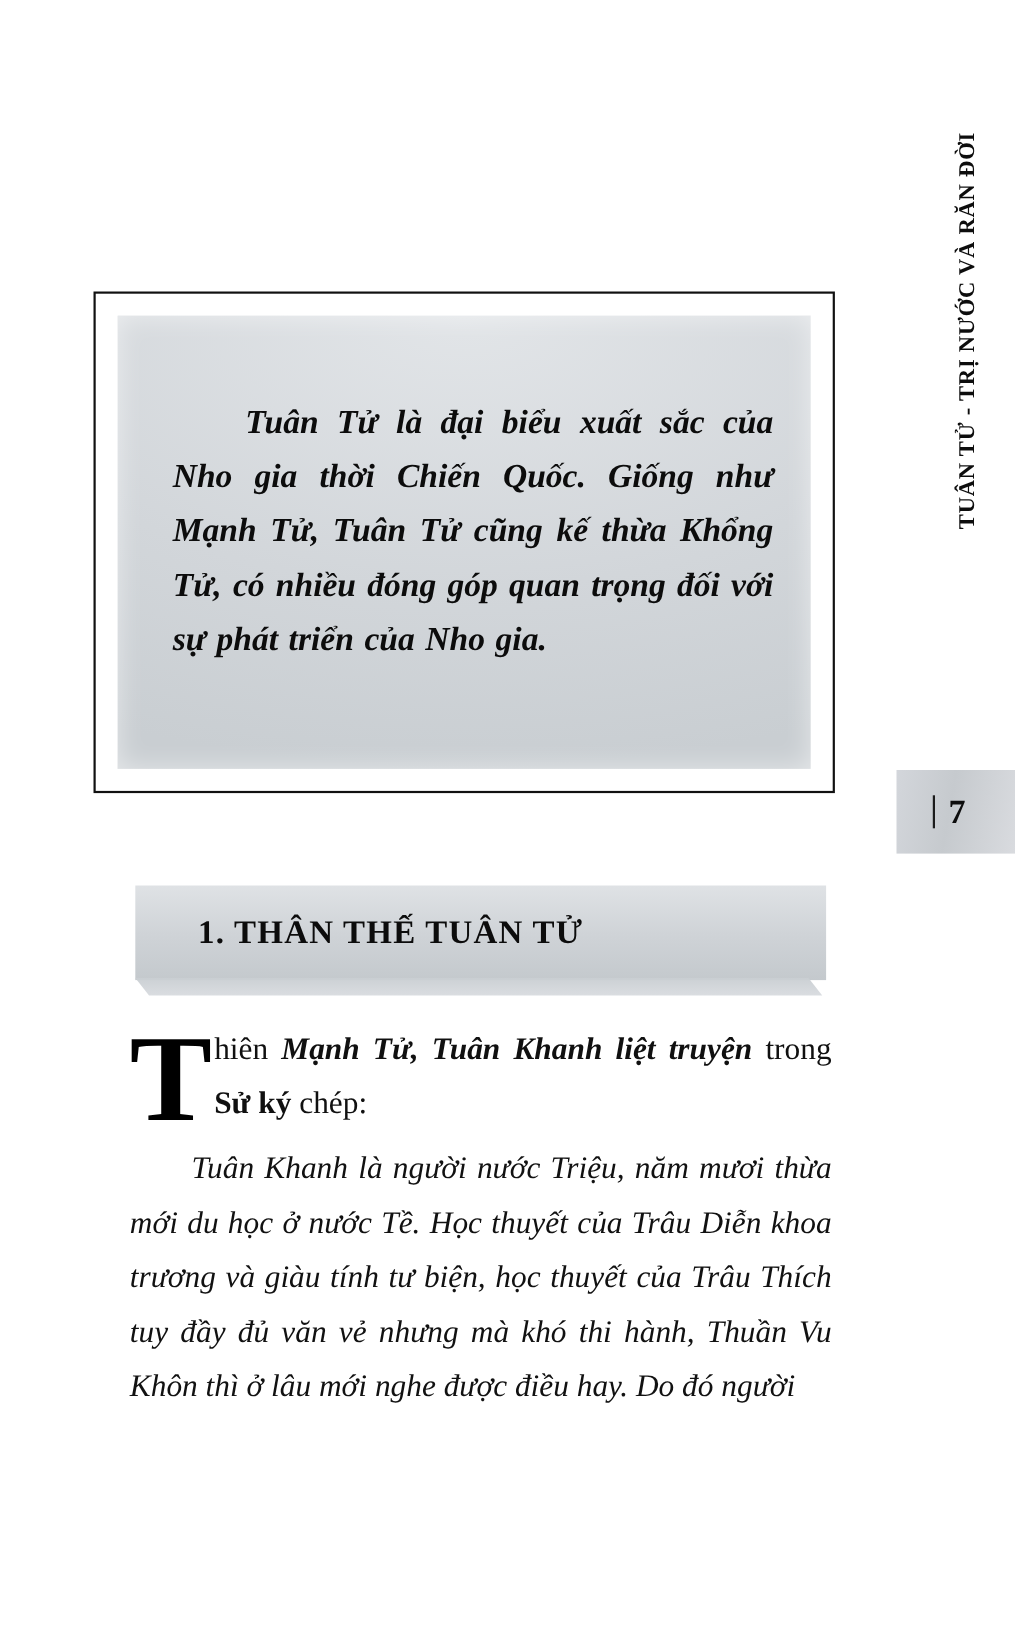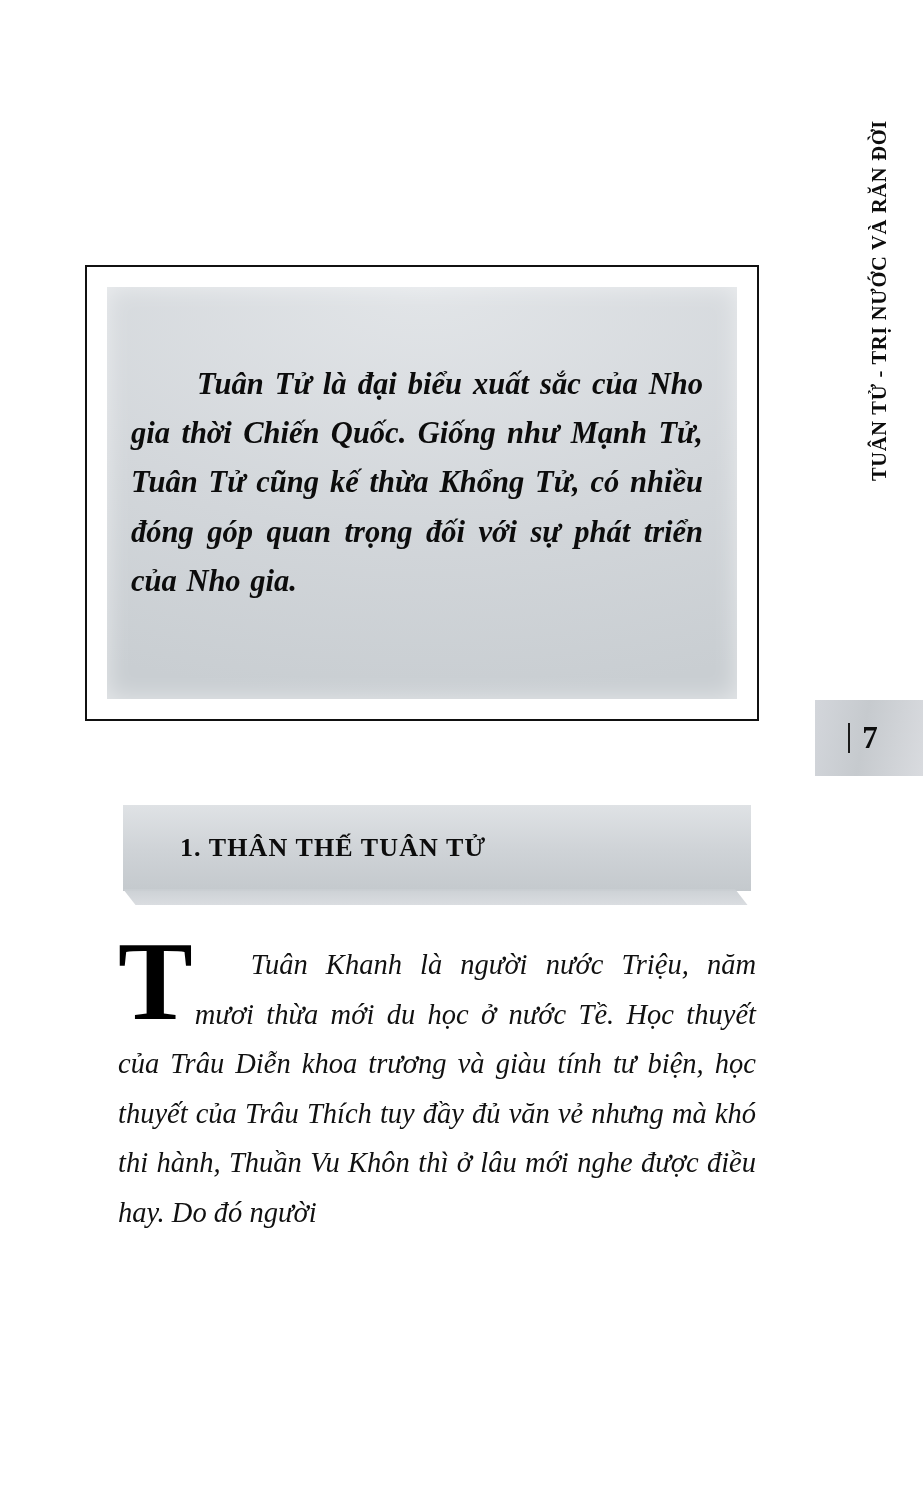--- a/index.html
+++ b/index.html
@@ -81,21 +81,21 @@
   }
   .epigraph-panel {
     position: absolute;
     left: 20px;
     top: 20px;
     right: 20px;
     bottom: 20px;
     background:
       radial-gradient(120% 100% at 50% 0%, #e2e5e8 0%, #d2d6da 60%, #c9ced2 100%);
     box-shadow: inset 0 0 24px rgba(255,255,255,0.55);
-    padding: 42px 34px 28px 24px;
+    padding: 42px 34px 28px 50px;
     box-sizing: border-box;
   }
   .epigraph-text {
     font-family: "Liberation Serif", serif;
     font-style: italic;
     font-weight: bold;
     font-size: 30.5px;
     line-height: 1.62;
     text-align: justify;
     text-indent: 66px;
@@ -127,21 +127,21 @@
     transform: skewX(38deg);
     transform-origin: left top;
     opacity: 0.95;
   }
   .section-title {
     position: relative;
     z-index: 2;
     margin-left: 57px;
     font-family: "Liberation Serif", serif;
     font-weight: bold;
-    font-size: 26px;
+    font-size: 30px;
     letter-spacing: 1.1px;
     color: #0c0c0c;
   }
 
   
   .body-col {
     position: absolute;
     left: 118px;
     top: 930px;
     width: 638px;
@@ -203,16 +203,16 @@
     <p class="epigraph-text">Tuân Tử là đại biểu xuất sắc của Nho gia thời Chiến Quốc. Giống như Mạnh Tử, Tuân Tử cũng kế thừa Khổng Tử, có nhiều đóng góp quan trọng đối với sự phát triển của Nho gia.</p>
   </div>
 </div>
 
 <div class="section-bar">
   <span class="section-title">1. THÂN THẾ TUÂN TỬ</span>
 </div>
 
 <div class="body-col">
   <p class="para lead">
-    <span class="dropcap">T</span>
+    <span class="dropcap">T</span><span class="lead-inner"><span>hiên </span><span class="bi">Mạnh Tử, Tuân Khanh liệt truyện</span><span> trong </span><span class="b">Sử ký</span><span> chép:</span></span>
   </p>
   <p class="quote-para">Tuân Khanh là người nước Triệu, năm mươi thừa mới du học ở nước Tề. Học thuyết của Trâu Diễn khoa trương và giàu tính tư biện, học thuyết của Trâu Thích tuy đầy đủ văn vẻ nhưng mà khó thi hành, Thuần Vu Khôn thì ở lâu mới nghe được điều hay. Do đó người</p>
 </div>
 
 </body></html>

